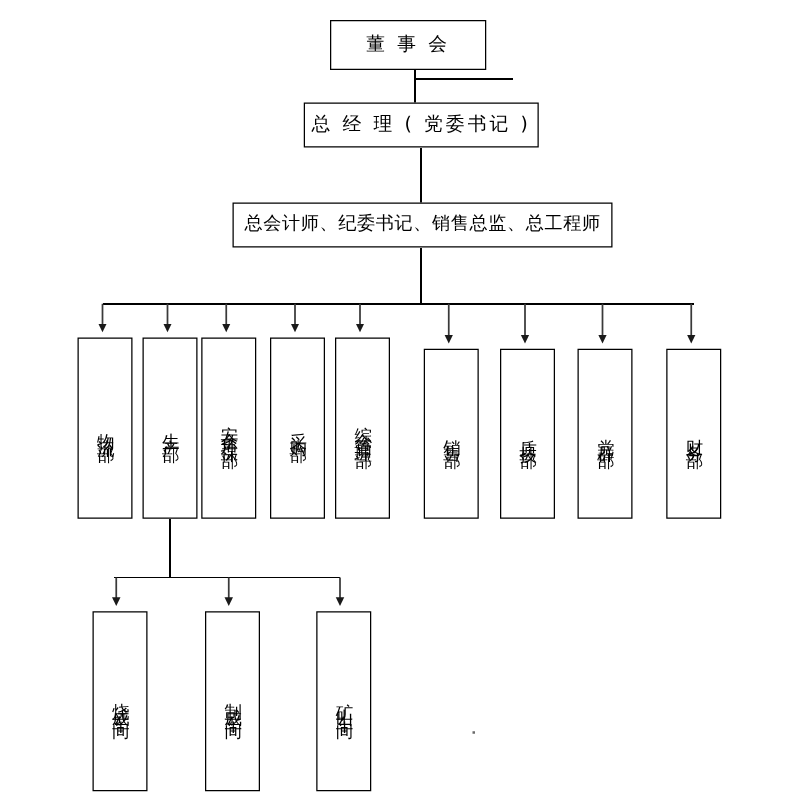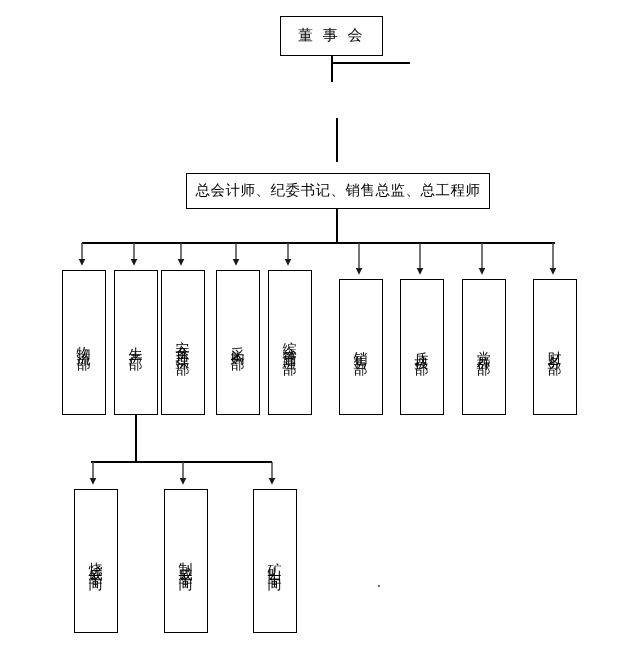--- a/index.html
+++ b/index.html
@@ -112,27 +112,30 @@
       <path d="M553,243 L553,271"></path>
     </g>
 
     <g stroke="#3a3a3a" stroke-width="1.4" fill="none" marker-end="url(#arrowhead)">
       <path d="M93,462 L93,481"></path>
       <path d="M183,462 L183,481"></path>
       <path d="M272,462 L272,481"></path>
     </g>
   </svg>
 
-  <div class="node horiz" style="left:280px; top:16px; width:103px; height:40px;">
+  <div class="node horiz" style="left:264px; top:16px; width:125px; height:40px;">
     <span class="node-label">董 事 会</span>
   </div>
 
 
+  <div class="node horiz" style="left:243px; top:82px; width:188px; height:36px;">
+    <span class="node-label">总 经 理 ( 党委书记 )</span>
+  </div>
 
-  <div class="node horiz wide" style="left:186px; top:173px; width:304px; height:36px;">
+  <div class="node horiz wide" style="left:186px; top:162px; width:304px; height:36px;">
     <span class="node-label">总会计师、纪委书记、销售总监、总工程师</span>
   </div>
 
   <div class="node vert" style="left:62px; top:270px; width:44px; height:145px;">
     <span class="node-label">物流部</span>
   </div>
 
   <div class="node vert" style="left:114px; top:270px; width:44px; height:145px;">
     <span class="node-label">生产部</span>
   </div>

